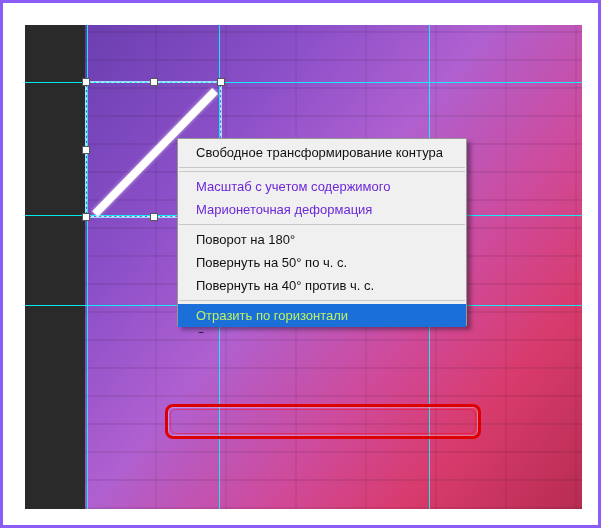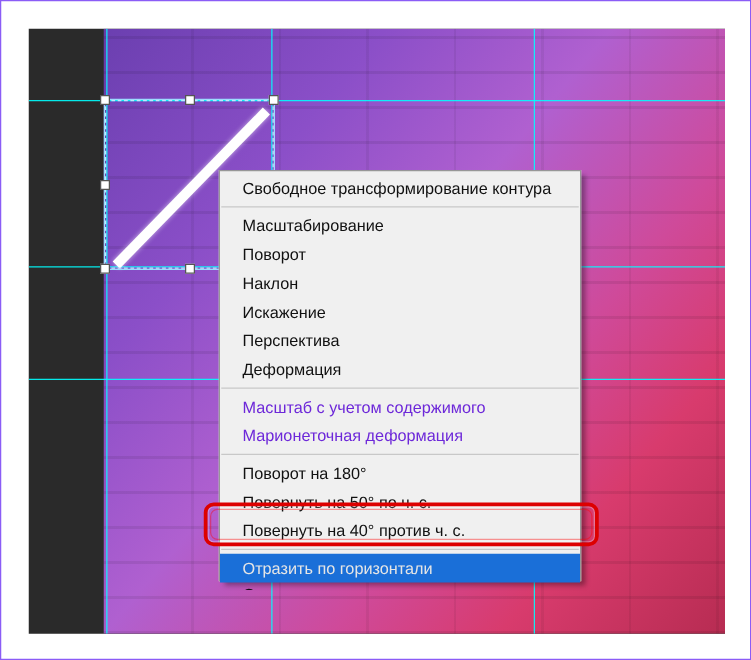--- a/index.html
+++ b/index.html
@@ -1,16 +1,16 @@
 <!DOCTYPE html>
 <html><head>
 <meta charset="utf-8">
 <style>
   html, body { margin: 0; padding: 0; width: 601px; height: 528px; background: #fff; overflow: hidden; font-family: Tahoma, Arial, sans-serif; }
-  .stage { position: relative; width: 601px; height: 528px; border: 1px solid #8b5cf6; box-sizing: border-box; }
+  .stage { position: relative; width: 601px; height: 528px; border: 3px solid #8b5cf6; box-sizing: border-box; }
   .inner { position: absolute; left: 22px; top: 22px; width: 557px; height: 484px; background: #2a2a2a; overflow: hidden; }
   .canvas-bg { position: absolute; left: 60px; top: 0; width: 497px; height: 484px;
     background:
       repeating-linear-gradient(0deg, rgba(0,0,0,0.08) 0 2px, transparent 2px 28px),
       repeating-linear-gradient(90deg, rgba(0,0,0,0.06) 0 2px, transparent 2px 70px),
       linear-gradient(130deg, #6b3fb0 0%, #8b4fc8 25%, #b060d0 45%, #cf4a9a 65%, #d83b6d 80%, #b72c52 100%);
     filter: blur(0.3px);
   }
   .guide-v { position: absolute; top:0; width:0; height:100%; border-left:1px solid #00ffff; opacity:.9;}
   .guide-h { position: absolute; left:0; height:0; width:100%; border-top:1px solid #00ffff; opacity:.9;}
@@ -18,21 +18,21 @@
   .sel-box { position:absolute; border:1px solid #9cdcfe; }
   .sel-box::before { content:""; position:absolute; inset:0; border:1px dashed #c0e8ff; pointer-events:none;}
   .handle { position:absolute; width:8px; height:8px; background:#fff; border:1px solid #555; box-sizing:border-box;}
 
   .shape-line { position:absolute; background:#fff; height:8px; transform-origin: left center; box-shadow:0 0 4px rgba(255,255,255,0.6);}
 
   .menu { position:absolute; background:#f0f0f0; border:1px solid #979797; box-shadow: 4px 4px 4px rgba(0,0,0,0.35); font-size:13px; color:#111; padding:2px 0; min-width:250px;}
   .menu .item { padding:4px 18px 4px 18px; white-space:nowrap; }
   .menu .item[data-disabled="true"] { color:#6d28d9; }
   .menu .sep { height:1px; margin:3px 1px; background:#c8c8c8;}
-  .menu .item.selected { background:#1a6fd8; color:#e5e5e5; }
+  .menu .item.selected { background:#1a6fd8; color:#bef264; }
 
   .highlight-ring { position:absolute; border:3px solid #d00; border-radius:8px; box-shadow: 0 0 0 1px rgba(255,255,255,0.3) inset; pointer-events:none;}
   .highlight-ring::after{content:"";position:absolute;inset:2px;border:1px solid rgba(255,0,0,0.4);border-radius:6px;}
   .clipped-bot{ border-bottom:none; margin-bottom:-10px; padding-bottom:10px;}
 </style>
 </head>
 <body>
 
 <div class="stage">
   <div class="inner">
@@ -60,28 +60,20 @@
         <div class="handle" style="left: 131px; top: 63.5px;"></div>
         <div class="handle" style="left: -4px; top: 131px;"></div>
         <div class="handle" style="left: 63.5px; top: 131px;"></div>
         <div class="handle" style="left: 131px; top: 131px;"></div>
         <div class="handle" style="left: 150px; top: 74.25px; border-radius: 50%;"></div>
       </div>
 
     <div class="menu" style="left:152px; top:113px; width:288px;">
       <div class="item">Свободное трансформирование контура</div>
       <div class="sep"></div>
-      <div id="grp1">
-          <div class="item">Масштабирование</div>
-          <div class="item">Поворот</div>
-          <div class="item">Наклон</div>
-          <div class="item">Искажение</div>
-          <div class="item">Перспектива</div>
-          <div class="item">Деформация</div>
-        </div>
       <div class="sep"></div>
       <div id="grp2">
           <div class="item" data-disabled="true">Масштаб с учетом содержимого</div>
           <div class="item" data-disabled="true">Марионеточная деформация</div>
         </div>
       <div class="sep"></div>
       <div id="grp3">
           <div class="item">Поворот на 180°</div>
           <div class="item">Повернуть на 50° по ч. с.</div>
           <div class="item">Повернуть на 40° против ч. с.</div>

